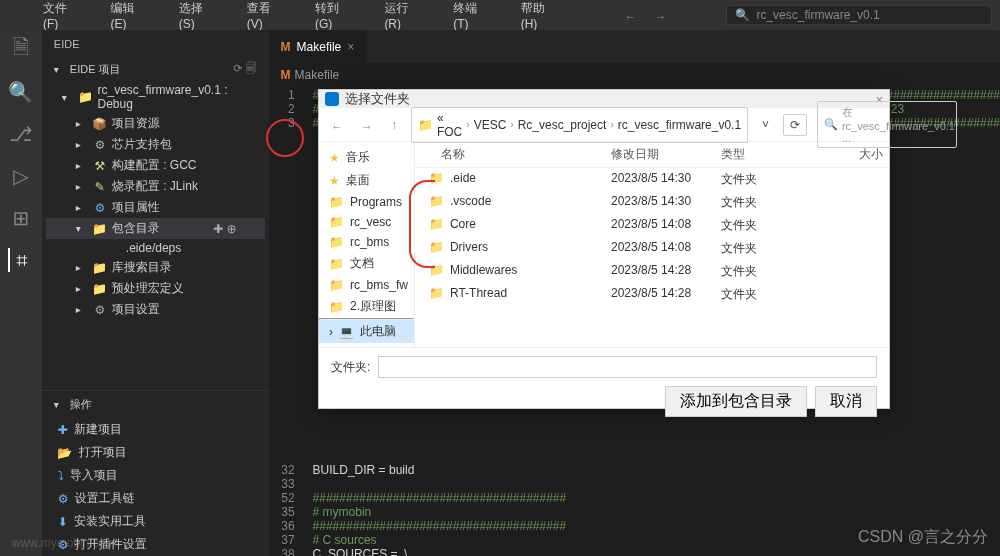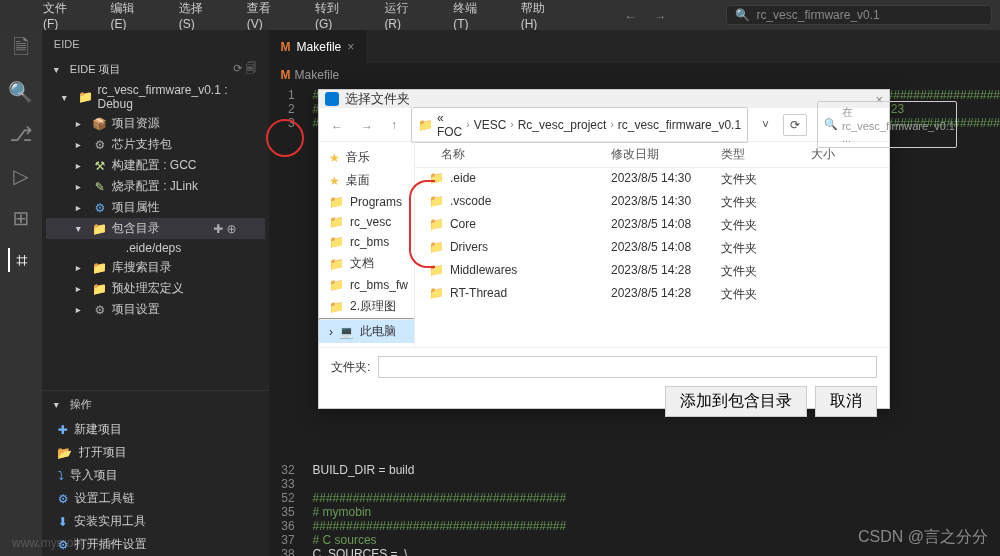--- a/index.html
+++ b/index.html
@@ -65,21 +65,21 @@
 .ds-item .fold-blue { color: #5aa0d8; }
 .ds-item .pc { color: #5aa0d8; }
 .ds-item.selected { background: #cde8ff; }
 
 .dialog-list { flex: 1; display: flex; flex-direction: column; position: relative; }
 .list-header { display: flex; padding: 4px 0; font-size: 12px; color: #555; border-bottom: 1px solid #eee; }
 .list-header div, .list-row div { padding: 0 6px; }
 .col-name { width: 190px; }
 .col-date { width: 110px; }
 .col-type { width: 90px; }
-.col-size { flex: 1; }
+.col-size { flex: 1; text-align: right; }
 .list-row { display: flex; padding: 3px 0; font-size: 12px; }
 .list-row .fico { color: #f0b050; margin-right: 6px; }
 .red-arc { position: absolute; top: 38px; left: -6px; width: 26px; height: 88px; border: 2px solid #e03030; border-right: none; border-radius: 18px 0 0 18px; pointer-events: none; }
 
 .dialog-footer { padding: 8px 12px; display: flex; align-items: center; gap: 8px; border-top: 1px solid #eee; font-size: 12px; }
 .dialog-footer label { color: #333; }
 .dialog-footer input { flex: 1; border: 1px solid #ccc; padding: 3px 6px; font-size: 12px; }
 .dialog-actions { display: flex; justify-content: flex-end; padding: 0 12px 10px; gap: 8px; }
 .dialog-actions button { padding: 4px 14px; font-size: 16px; border: 1px solid #ccc; background: #f0f0f0; cursor: pointer; }
 

